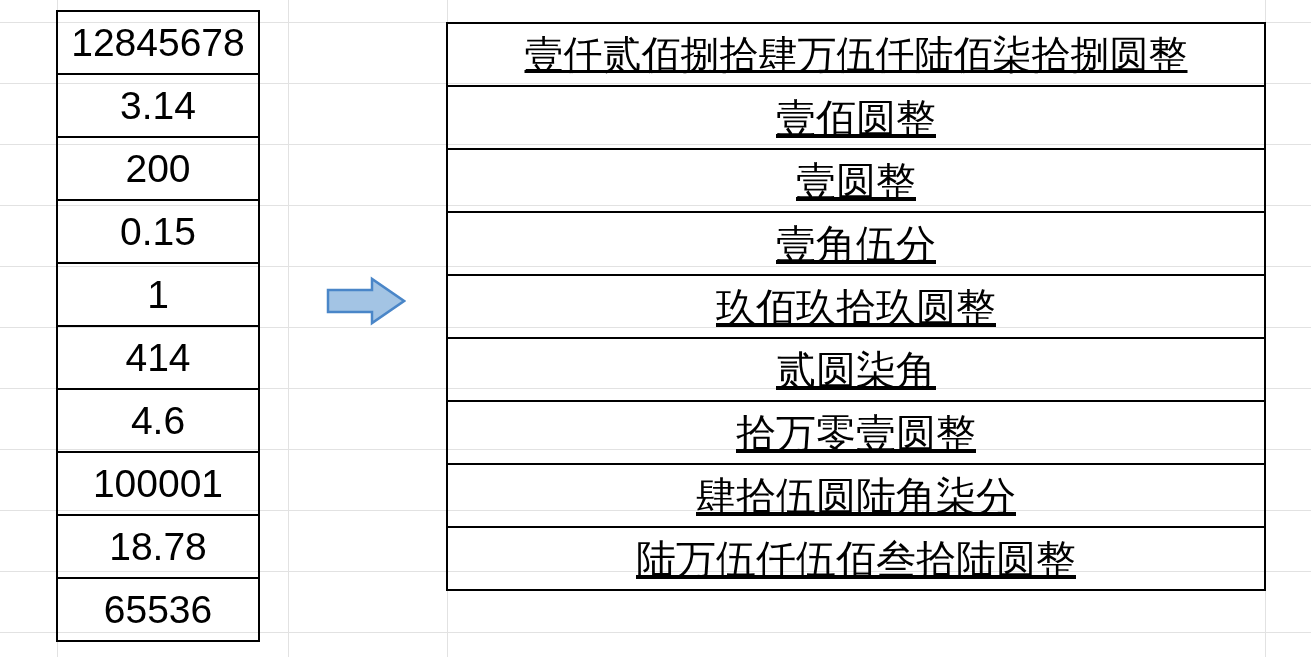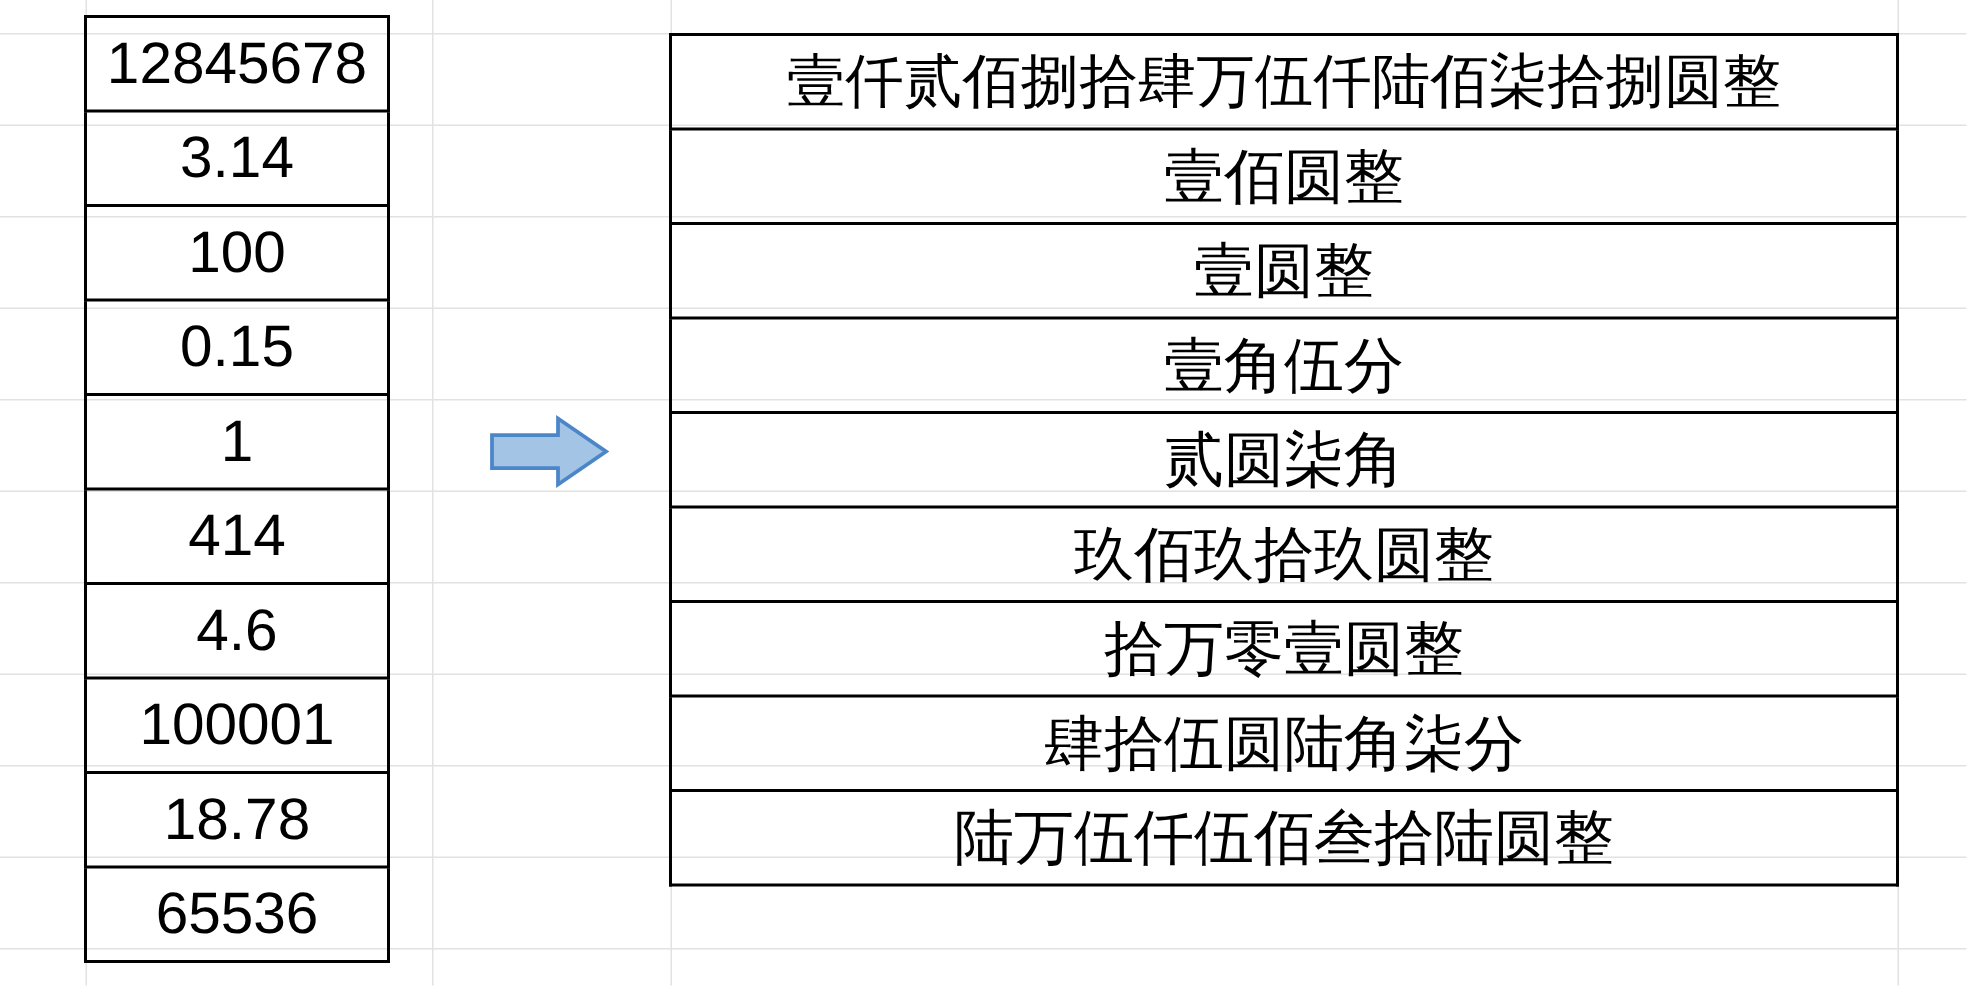--- a/index.html
+++ b/index.html
@@ -69,20 +69,21 @@
     font-size: 39px;
     line-height: 1;
     letter-spacing: 0px;
   }
 
   
   #cap-table {
     left: 446px;
     top: 22px;
     width: 820px;
+    text-decoration: underline;
   }
   #cap-table td {
     font-size: 40px;
     line-height: 1;
     letter-spacing: 0px;
   }
   #cap-table td.long {
     font-size: 39px;
   }
 
@@ -121,21 +122,21 @@
 
   <table id="num-table" class="xtable">
     <tbody id="num-body">
         <tr>
           <td>12845678</td>
         </tr>
         <tr>
           <td>3.14</td>
         </tr>
         <tr>
-          <td>100</td>
+          <td>200</td>
         </tr>
         <tr>
           <td>0.15</td>
         </tr>
         <tr>
           <td>1</td>
         </tr>
         <tr>
           <td>414</td>
         </tr>
@@ -168,24 +169,24 @@
         <tr>
           <td>壹佰圆整</td>
         </tr>
         <tr>
           <td>壹圆整</td>
         </tr>
         <tr>
           <td>壹角伍分</td>
         </tr>
         <tr>
-          <td>贰圆柒角</td>
+          <td>玖佰玖拾玖圆整</td>
         </tr>
         <tr>
-          <td>玖佰玖拾玖圆整</td>
+          <td>贰圆柒角</td>
         </tr>
         <tr>
           <td>拾万零壹圆整</td>
         </tr>
         <tr>
           <td>肆拾伍圆陆角柒分</td>
         </tr>
         <tr>
           <td>陆万伍仟伍佰叁拾陆圆整</td>
         </tr>

